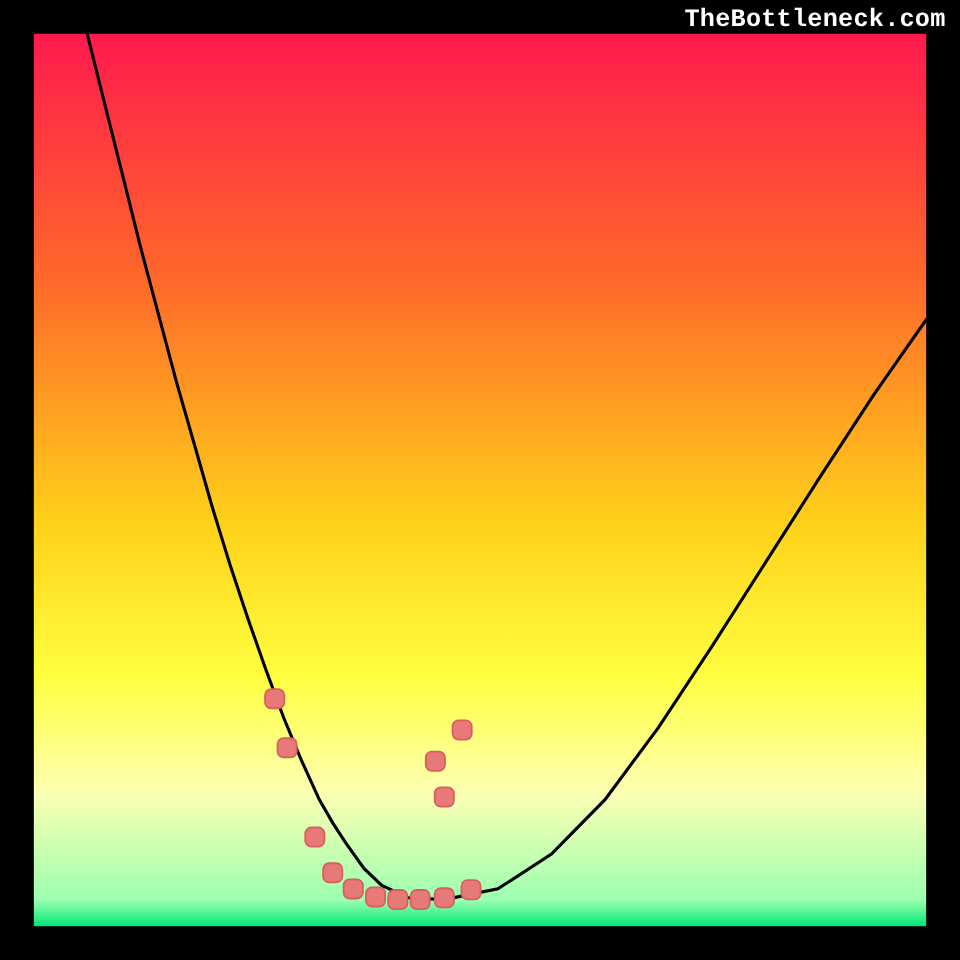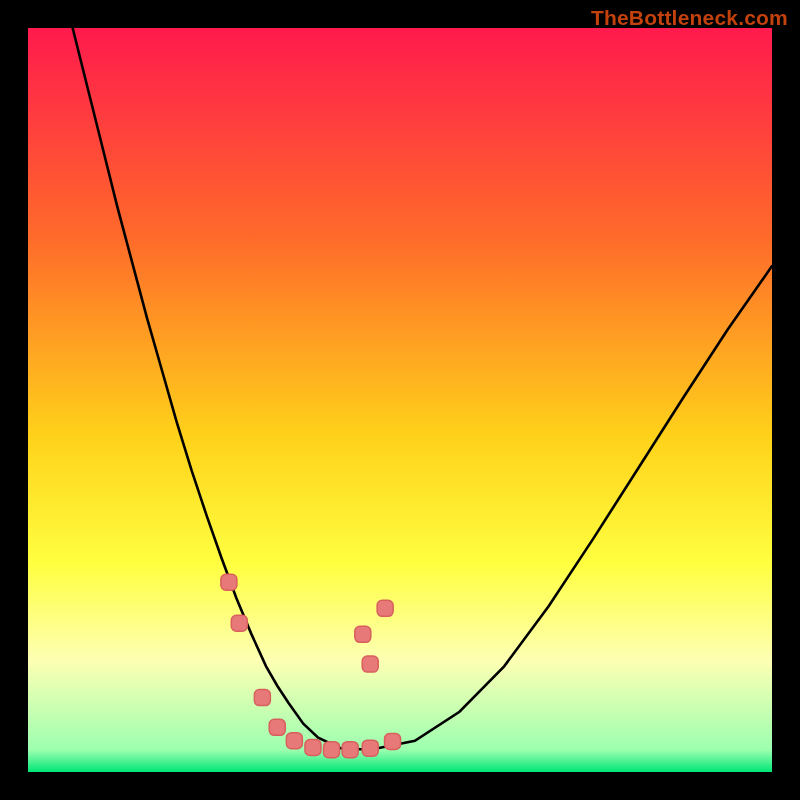--- a/index.html
+++ b/index.html
@@ -22,24 +22,24 @@
     position: absolute;
     left: 0;
     top: 0;
     width: 744px;
     height: 744px;
   }
   .watermark {
     position: absolute;
     top: 6px;
     right: 12px;
-    font-family: Liberation Sans, sans-serif;
+    font-family: Liberation Mono, monospace;
     font-size: 21px;
     font-weight: 600;
-    color: #c2410c;
+    color: #ffffff;
     letter-spacing: 0.2px;
   }
   svg {
     position: absolute;
     left: 0;
     top: 0;
   }
 </style>
 </head>
 <body>

